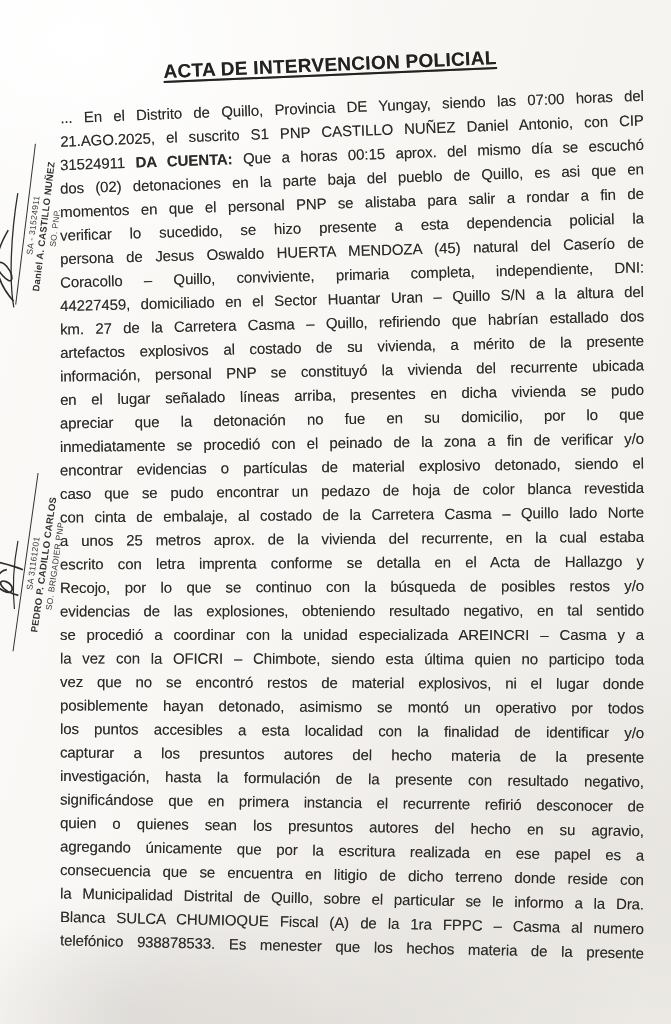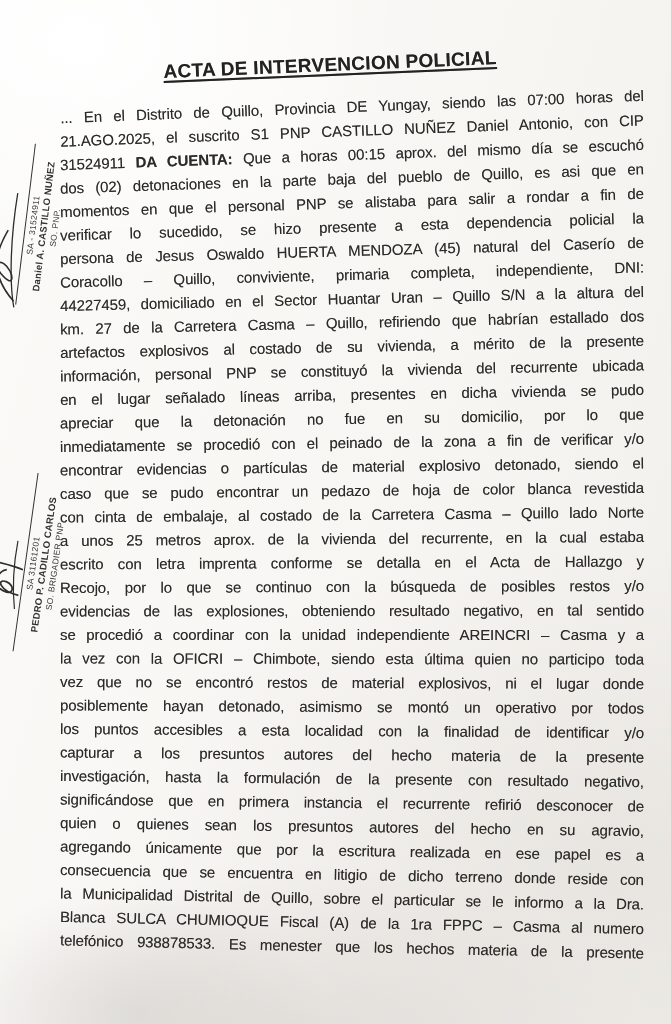--- a/index.html
+++ b/index.html
@@ -101,21 +101,21 @@
     <div class="line" style="transform: rotate(-1deg);">en el lugar señalado líneas arriba, presentes en dicha vivienda se pudo</div>
     <div class="line" style="transform: rotate(-0.9deg);">apreciar que la detonación no fue en su domicilio, por lo que</div>
     <div class="line" style="transform: rotate(-0.8deg);">inmediatamente se procedió con el peinado de la zona a fin de verificar y/o</div>
     <div class="line" style="transform: rotate(-0.7deg);">encontrar evidencias o partículas de material explosivo detonado, siendo el</div>
     <div class="line" style="transform: rotate(-0.6deg);">caso que se pudo encontrar un pedazo de hoja de color blanca revestida</div>
     <div class="line" style="transform: rotate(-0.5deg);">con cinta de embalaje, al costado de la Carretera Casma – Quillo lado Norte</div>
     <div class="line" style="transform: rotate(-0.4deg);">a unos 25 metros aprox. de la vivienda del recurrente, en la cual estaba</div>
     <div class="line" style="transform: rotate(-0.3deg);">escrito con letra imprenta conforme se detalla en el Acta de Hallazgo y</div>
     <div class="line" style="transform: rotate(-0.2deg);">Recojo, por lo que se continuo con la búsqueda de posibles restos y/o</div>
     <div class="line" style="transform: rotate(-0.1deg);">evidencias de las explosiones, obteniendo resultado negativo, en tal sentido</div>
-    <div class="line" style="transform: rotate(0deg);">se procedió a coordinar con la unidad independiente AREINCRI – Casma y a</div>
+    <div class="line" style="transform: rotate(0deg);">se procedió a coordinar con la unidad especializada AREINCRI – Casma y a</div>
     <div class="line" style="transform: rotate(0.1deg);">la vez con la OFICRI – Chimbote, siendo esta última quien no participo toda</div>
     <div class="line" style="transform: rotate(0.2deg);">vez que no se encontró restos de material explosivos, ni el lugar donde</div>
     <div class="line" style="transform: rotate(0.3deg);">posiblemente hayan detonado, asimismo se montó un operativo por todos</div>
     <div class="line" style="transform: rotate(0.4deg);">los puntos accesibles a esta localidad con la finalidad de identificar y/o</div>
     <div class="line" style="transform: rotate(0.5deg);">capturar a los presuntos autores del hecho materia de la presente</div>
     <div class="line" style="transform: rotate(0.6deg);">investigación, hasta la formulación de la presente con resultado negativo,</div>
     <div class="line" style="transform: rotate(0.7deg);">significándose que en primera instancia el recurrente refirió desconocer de</div>
     <div class="line" style="transform: rotate(0.8deg);">quien o quienes sean los presuntos autores del hecho en su agravio,</div>
     <div class="line" style="transform: rotate(0.9deg);">agregando únicamente que por la escritura realizada en ese papel es a</div>
     <div class="line" style="transform: rotate(1deg);">consecuencia que se encuentra en litigio de dicho terreno donde reside con</div>

